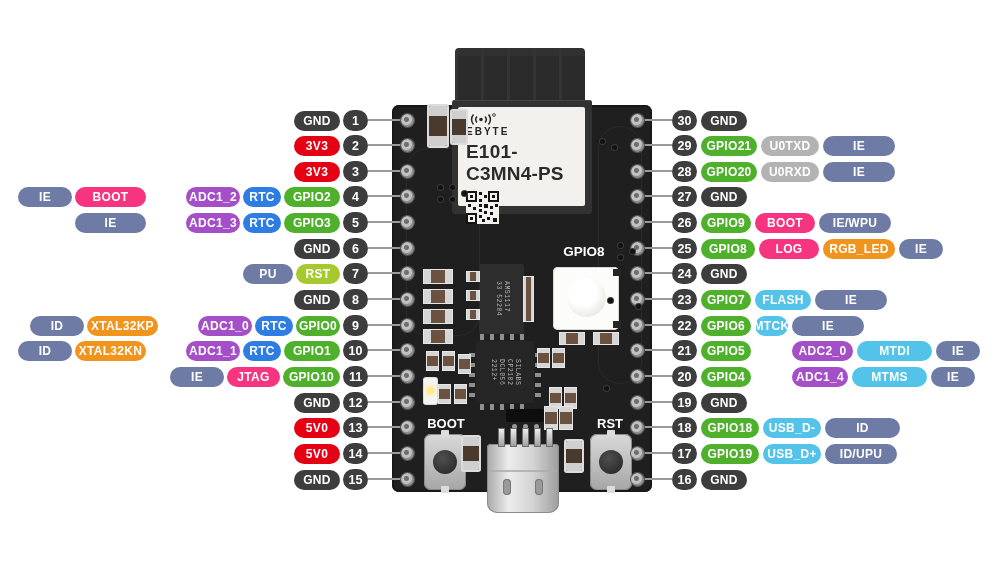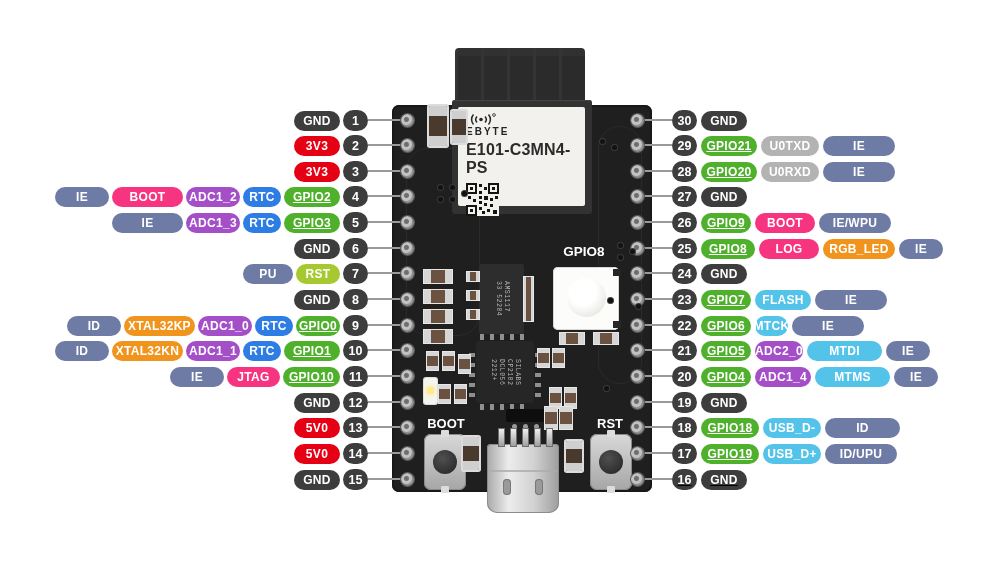--- a/index.html
+++ b/index.html
@@ -12,36 +12,36 @@
            border-radius:4px 4px 0 0;
            background-image:repeating-linear-gradient(90deg,#343434 0 3px,rgba(0,0,0,0) 3px 26px),
                             linear-gradient(180deg,#313131 0 8px,rgba(0,0,0,0) 8px);}
   .trace{position:absolute;border:1.5px solid #2a2a2a;border-radius:22px;}
   .module{position:absolute;left:452px;top:100px;width:140px;height:114px;background:#323232;
           border-radius:3px;box-shadow:inset 0 1px 0 #454545;}
   .mlabel{position:absolute;left:458px;top:107px;width:127px;height:99px;background:#f2f1ee;
           border-radius:2px;padding:5px 0 0 8px;box-sizing:border-box;}
   .brandrow{height:14px;display:flex;align-items:center;gap:2px;}
   .brand{font-size:10px;font-weight:bold;letter-spacing:2px;color:#262626;line-height:11px;}
-  .model{font-size:16px;font-weight:bold;color:#2b2b2b;letter-spacing:.2px;margin-top:4px;}
+  .model{font-size:19px;font-weight:bold;color:#2b2b2b;letter-spacing:.2px;margin-top:4px;}
   .inforow{display:flex;gap:5px;margin-top:6px;}
   .specs{display:flex;flex-direction:column;justify-content:center;gap:2px;}
   .spec{font-size:7.5px;color:#3a3a3a;line-height:8px;}
   .spec.sn{font-style:italic;}
   
   .prow{position:absolute;height:21px;display:flex;align-items:center;gap:3px;}
   .prow.left{justify-content:flex-end;left:0;width:368px;}
   .prow.right{left:672px;gap:4px;}
   .pill{height:20px;border-radius:10px;color:#fff;font-weight:bold;font-size:12px;
         display:flex;align-items:center;justify-content:center;letter-spacing:.3px;
         box-sizing:border-box;flex:0 0 auto;}
   .pnum{width:25px;height:21px;border-radius:11px;background:var(--gnd);color:#fff;
         font-weight:bold;font-size:12.5px;display:flex;align-items:center;justify-content:center;flex:0 0 auto;}
-  .gnd{background:var(--gnd);} .red{background:var(--red);} .green{background:var(--green);text-decoration:underline;}
-  .blue{background:var(--blue);} .purple{background:var(--purple);} .pink{background:var(--pink);}
+  .gnd{background:var(--gnd);} .red{background:var(--red);} .green{background:var(--green);}
+  .blue{background:var(--blue);} .purple{background:var(--purple);margin-left:37px;} .pink{background:var(--pink);}
   .orange{background:var(--orange);} .slate{background:var(--slate);} .cyan{background:var(--cyan);}
   .gray{background:var(--gray);} .lime{background:var(--lime);}
   .pline{position:absolute;height:2px;background:var(--line);}
   .phole{position:absolute;width:13px;height:13px;border-radius:50%;
          background:radial-gradient(circle at 42% 42%,#6e6e6e 0 2px,#c2c2c2 3px 5px,#8f8f8f 6px);
          box-shadow:0 0 0 1px #5a5a5a;}
   
   .gpio8lab,.btnlab{position:absolute;color:#fff;font-weight:bold;text-align:center;}
   .gpio8lab{left:548px;top:244px;width:72px;font-size:13.5px;}
   .btnlab{font-size:13px;}
@@ -355,21 +355,21 @@
         <div class="pnum">22</div>
         <div class="pill green" style="width: 50px;">GPIO6</div>
         <div class="pill cyan" style="width: 33px;">MTCK</div>
         <div class="pill slate" style="width: 72px;">IE</div>
       </div>
       <div class="pline" style="left: 644px; top: 324px; width: 28px;"></div>
       <div class="phole" style="left: 631px; top: 319px;"></div>
       <div class="prow right" style="top: 340px;">
         <div class="pnum">21</div>
         <div class="pill green" style="width: 50px;">GPIO5</div>
-        <div class="pill purple" style="width: 48px;">ADC2_0</div>
+        <div class="pill purple" style="width: 61px;">ADC2_0</div>
         <div class="pill cyan" style="width: 75px;">MTDI</div>
         <div class="pill slate" style="width: 44px;">IE</div>
       </div>
       <div class="pline" style="left: 644px; top: 349px; width: 28px;"></div>
       <div class="phole" style="left: 631px; top: 344px;"></div>
       <div class="prow right" style="top: 366px;">
         <div class="pnum">20</div>
         <div class="pill green" style="width: 50px;">GPIO4</div>
         <div class="pill purple" style="width: 56px;">ADC1_4</div>
         <div class="pill cyan" style="width: 75px;">MTMS</div>
@@ -392,21 +392,21 @@
       <div class="pline" style="left: 644px; top: 426px; width: 28px;"></div>
       <div class="phole" style="left: 631px; top: 421px;"></div>
       <div class="prow right" style="top: 443px;">
         <div class="pnum">17</div>
         <div class="pill green" style="width: 58px;">GPIO19</div>
         <div class="pill cyan" style="width: 58px;">USB_D+</div>
         <div class="pill slate" style="width: 72px;">ID/UPU</div>
       </div>
       <div class="pline" style="left: 644px; top: 452px; width: 28px;"></div>
       <div class="phole" style="left: 631px; top: 447px;"></div>
-      <div class="prow right" style="top: 469px; text-decoration: underline;">
+      <div class="prow right" style="top: 469px;">
         <div class="pnum">16</div>
         <div class="pill gnd" style="width: 46px;">GND</div>
       </div>
       <div class="pline" style="left: 644px; top: 478px; width: 28px;"></div>
       <div class="phole" style="left: 631px; top: 473px;"></div>
     </div>
   <div id="decor">
       <div class="dec capv" style="left: 429px; top: 106px; width: 18px; height: 40px; position: absolute;"></div>
       <div class="dec capv" style="left: 452px; top: 111px; width: 14px; height: 32px; position: absolute;"></div>
       <div class="dec smdh" style="left: 424px; top: 270px; width: 28px; height: 13px; position: absolute;"></div>

